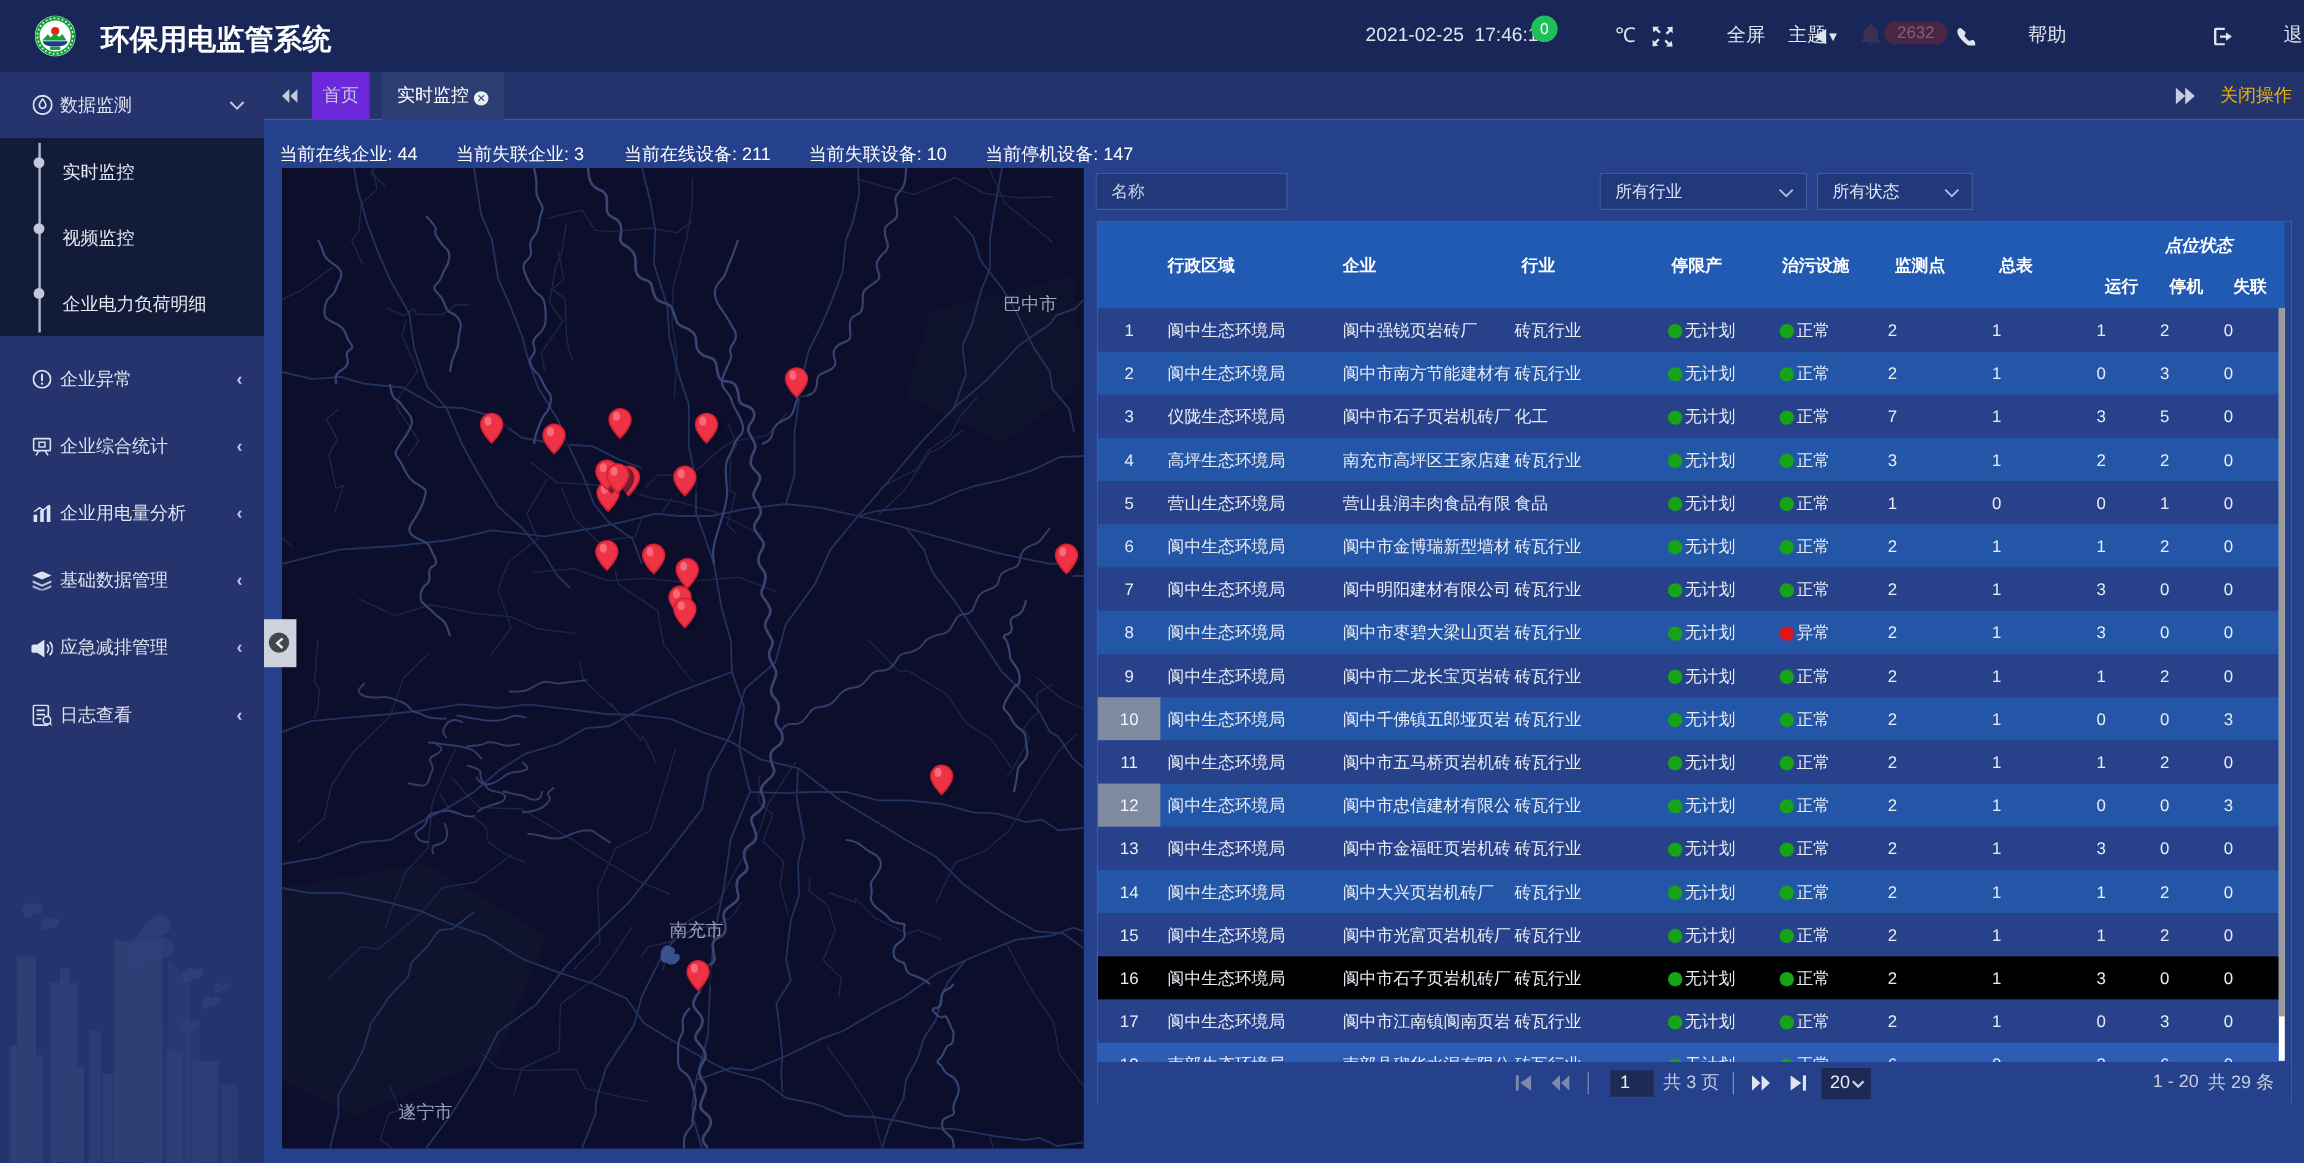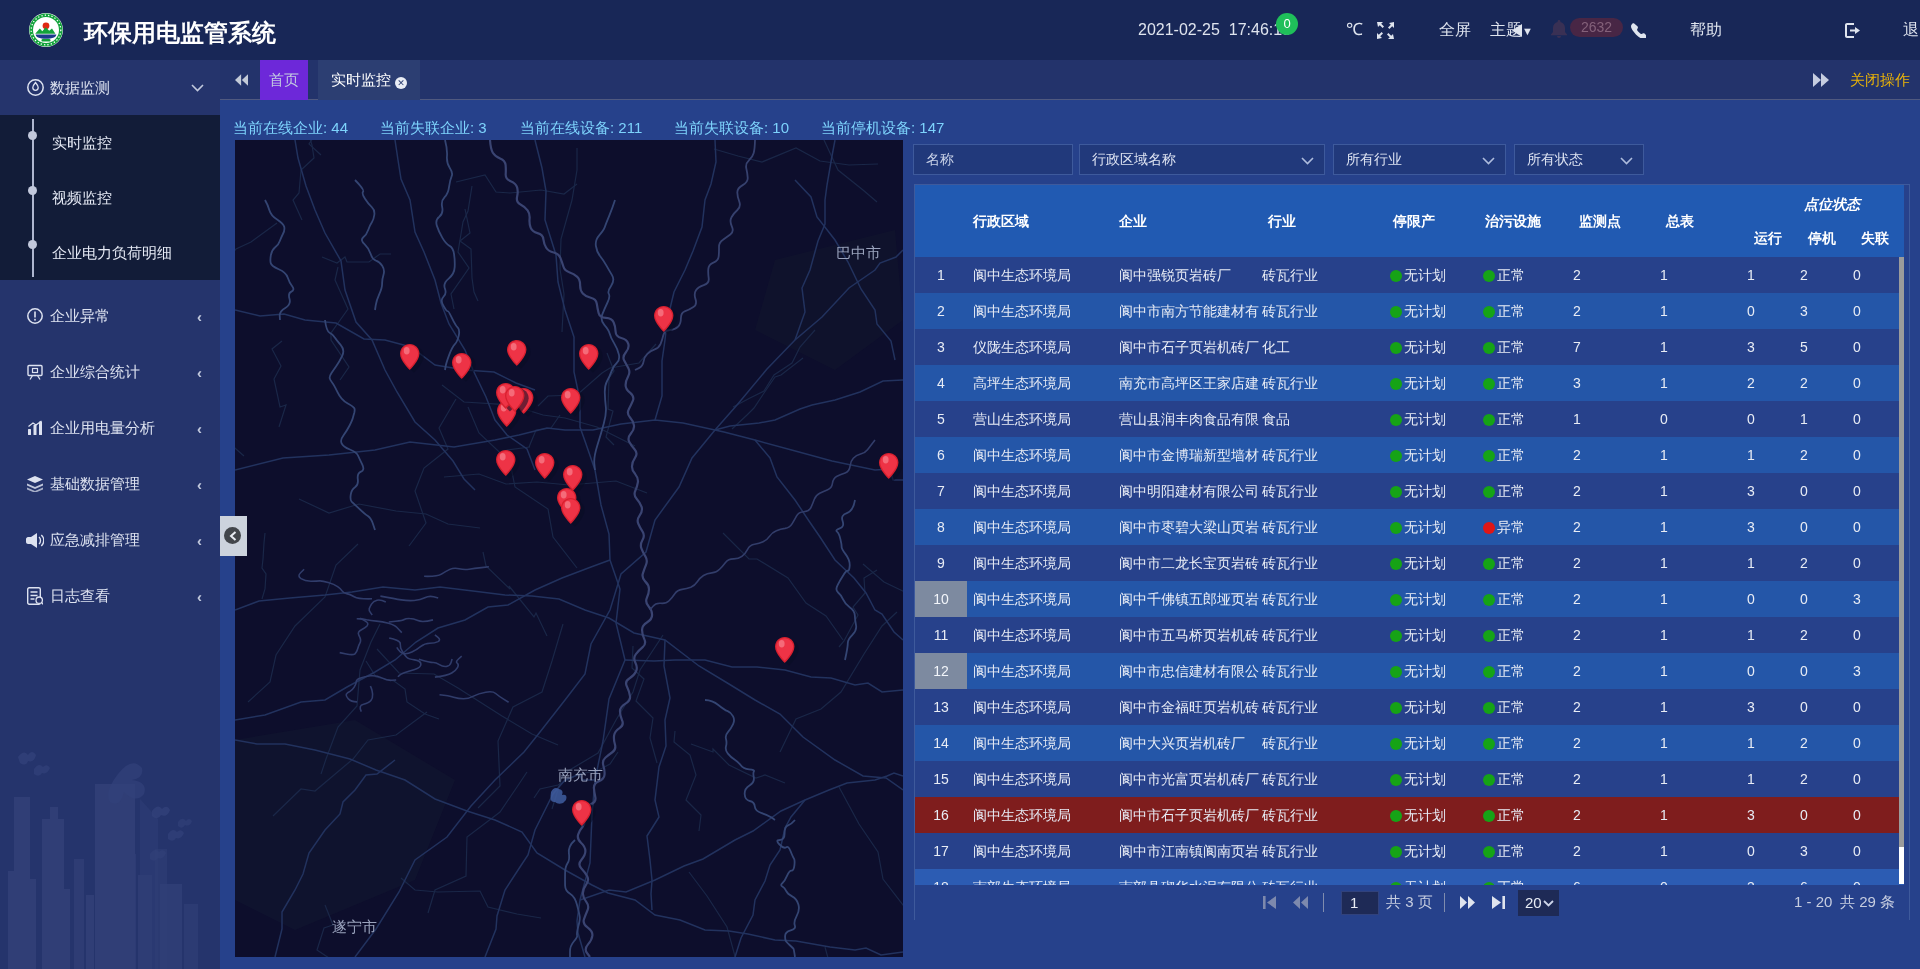--- a/index.html
+++ b/index.html
@@ -12,21 +12,21 @@
 .mitem { position:absolute; left:0; width:220px; height:56px; color:#dde2f0; font-size:15px; }
 .mitem .txt { position:absolute; left:50px; top:50%; transform:translateY(-50%); }
 .mitem .arr { position:absolute; right:18px; top:50%; transform:translateY(-50%); font-size:15px; font-weight:bold; color:#c2c9dd; }
 #submenu { position:absolute; left:0; top:55px; width:220px; height:165px; background:#121c38; }
 .smline { position:absolute; left:32px; top:4px; width:1.5px; height:158px; background:#aeb6cf; }
 .smdot { position:absolute; left:28px; width:9px; height:9px; border-radius:50%; background:#c2c8dc; }
 .smtxt { position:absolute; left:52px; color:#e6eaf5; font-size:15px; }
 #tabbar { position:absolute; left:220px; top:60px; width:1700px; height:40px; background:#23336b; border-bottom:1px solid #50597f; }
 .tab { position:absolute; top:0; height:40px; line-height:40px; text-align:center; font-size:15px; }
 #content { position:absolute; left:220px; top:100px; width:1700px; height:869px; background:#26418b; }
-.stat { position:absolute; top:19px; color:#7dd3fc; font-size:15px; }
+.stat { position:absolute; top:19px; color:#ffffff; font-size:15px; }
 #map { position:absolute; left:15px; top:40px; width:668px; height:817px; background:#0d0e2c; }
 .filter { position:absolute; top:44px; height:31px; background:#21397b; border:1px solid #3e5a9c; color:#dde3f2; font-size:14px; line-height:29px; }
 .filter .fa { position:absolute; right:10px; top:12px; width:13px; height:8px; }
 .fa svg { display:block; }
 #tablebox { position:absolute; left:694px; top:84px; width:996px; height:736px; border:1px solid #3e5a9c; background:#27418b; }
 #thead { position:absolute; left:0; top:0; width:989px; height:72px; background:#215ab2; color:#fff; font-weight:bold; font-size:14px; }
 .th { position:absolute; }
 #tbody { position:absolute; left:0; top:72px; width:989px; height:628px; overflow:hidden; }
 .trow { position:relative; width:100%; height:36px; }
 .trow .c { position:absolute; top:0; height:36px; line-height:36px; color:#e8ecf5; font-size:14px; white-space:nowrap; }
@@ -341,25 +341,20 @@
   <div class="abs" style="left:0px;top:416px;width:27px;height:40px;background:#ccd3dd;">
       <div style="position:absolute;left:4px;top:11px;width:17px;height:17px;border-radius:50%;background:#42464b;"></div>
       <svg style="position:absolute;left:9px;top:15px" width="8" height="10" viewBox="0 0 8 10">
         <path d="M6.5 1 L2 5 6.5 9" stroke="#e8ecf2" stroke-width="2" fill="none"></path>
       </svg>
     </div>
 
   <div class="filter" style="left:693px;width:160px;">
     <span style="margin-left:12px;color:#c9d2e8">名称</span>
   </div>
-  <div class="filter" style="left:859px;width:246px;"><span style="margin-left:12px">行政区域名称</span><span class="fa">
-        <svg width="13" height="8" viewBox="0 0 13 8">
-          <path d="M1 1 L6.5 6.5 12 1" stroke="#aebcdd" stroke-width="1.6" fill="none"></path>
-        </svg>
-      </span></div>
   <div class="filter" style="left:1113px;width:173px;"><span style="margin-left:12px">所有行业</span><span class="fa">
         <svg width="13" height="8" viewBox="0 0 13 8">
           <path d="M1 1 L6.5 6.5 12 1" stroke="#aebcdd" stroke-width="1.6" fill="none"></path>
         </svg>
       </span></div>
   <div class="filter" style="left:1294px;width:130px;"><span style="margin-left:12px">所有状态</span><span class="fa">
         <svg width="13" height="8" viewBox="0 0 13 8">
           <path d="M1 1 L6.5 6.5 12 1" stroke="#aebcdd" stroke-width="1.6" fill="none"></path>
         </svg>
       </span></div>
@@ -567,21 +562,21 @@
           <span class="c" style="left:204px">阆中市光富页岩机砖厂</span>
           <span class="c" style="left:347px">砖瓦行业</span>
           <span class="c" style="left:475px"><i class="dot g"></i>无计划</span>
           <span class="c" style="left:568px"><i class="dot g"></i>正常</span>
           <span class="cn" style="left:642px">2</span>
           <span class="cn" style="left:729px">1</span>
           <span class="cn" style="left:816px">1</span>
           <span class="cn" style="left:869px">2</span>
           <span class="cn" style="left:922px">0</span>
         </div>
-<div class="trow" style="background:#7f1d1d">
+<div class="trow" style="background:#000000">
           <div class="numcell">16</div>
           <span class="c" style="left:58px">阆中生态环境局</span>
           <span class="c" style="left:204px">阆中市石子页岩机砖厂</span>
           <span class="c" style="left:347px">砖瓦行业</span>
           <span class="c" style="left:475px"><i class="dot g"></i>无计划</span>
           <span class="c" style="left:568px"><i class="dot g"></i>正常</span>
           <span class="cn" style="left:642px">2</span>
           <span class="cn" style="left:729px">1</span>
           <span class="cn" style="left:816px">3</span>
           <span class="cn" style="left:869px">0</span>

